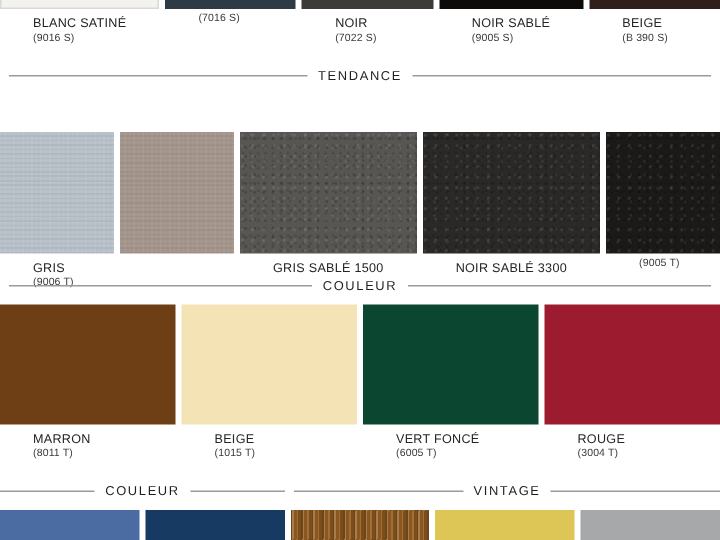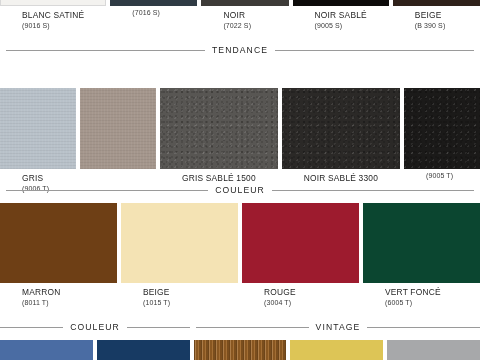--- a/index.html
+++ b/index.html
@@ -218,33 +218,33 @@
       </div>
     </div>
     <div class="cell">
       <div class="chip" style="height:80px;background:#f4e3b4;"></div>
       <div class="labels">
         <span class="nm">BEIGE</span>
         <span class="cd">(1015 T)</span>
       </div>
     </div>
     <div class="cell">
+      <div class="chip" style="height:80px;background:#0b4630;"></div>
+      <div class="labels">
+        <span class="nm">VERT FONCÉ</span>
+        <span class="cd">(6005 T)</span>
+      </div>
+    </div>
+    <div class="cell">
       <div class="chip" style="height:80px;background:#9d1b2e;"></div>
       <div class="labels">
         <span class="nm">ROUGE</span>
         <span class="cd">(3004 T)</span>
       </div>
     </div>
-    <div class="cell">
-      <div class="chip" style="height:80px;background:#0b4630;"></div>
-      <div class="labels">
-        <span class="nm">VERT FONCÉ</span>
-        <span class="cd">(6005 T)</span>
-      </div>
-    </div>
   </div>
 
   <div class="divider" style="left:0px; top:322px; width:190px;">
     <span class="ln"></span>
     <span class="tt">COULEUR</span>
     <span class="ln"></span>
   </div>
 
   <div class="divider" style="left:196px; top:322px; width:284px;">
     <span class="ln"></span>

